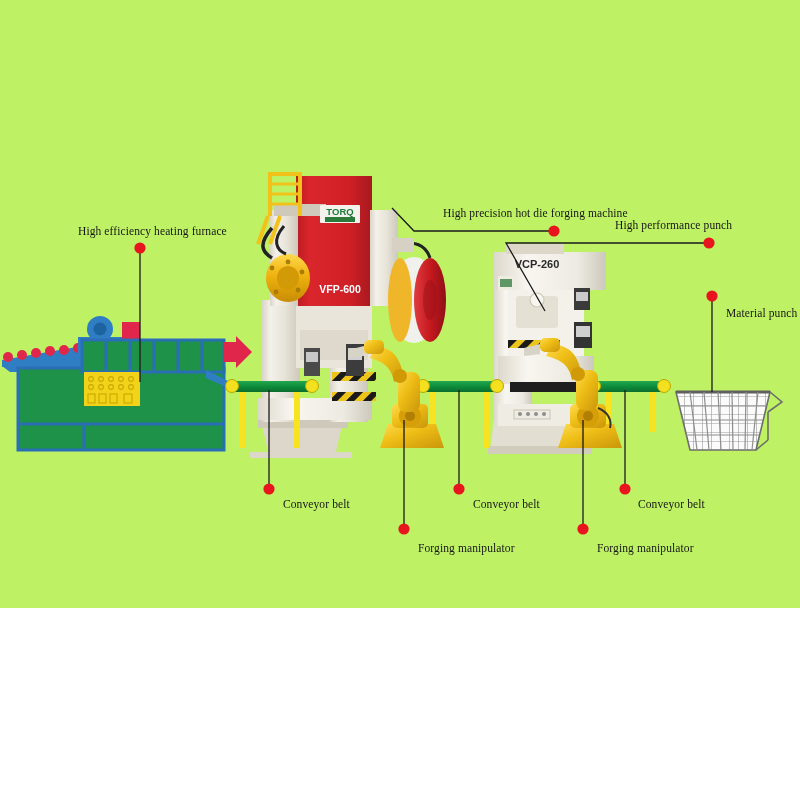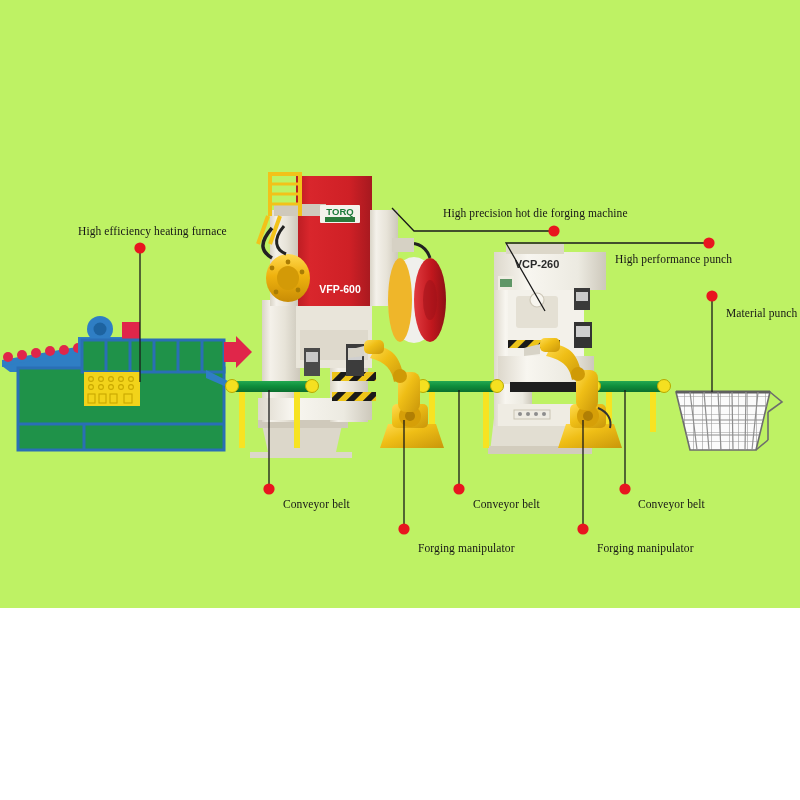--- a/index.html
+++ b/index.html
@@ -341,21 +341,21 @@
         <path d="M583,529 L583,420" stroke="#1a1a1a" stroke-width="1.3" fill="none"></path>
         <circle cx="583" cy="529" r="5.6" fill="#e8151f"></circle>
         <path d="M625,489 L625,390" stroke="#1a1a1a" stroke-width="1.3" fill="none"></path>
         <circle cx="625" cy="489" r="5.6" fill="#e8151f"></circle>
       </g>
   </svg>
 
   <div id="label-layer">
       <div class="callout-label" style="left: 66px; top: 225px; color: rgb(22, 22, 22); margin-left: 12px;">High efficiency heating furnace</div>
       <div class="callout-label" style="left: 443px; top: 207px; color: rgb(22, 22, 22);">High precision hot die forging machine</div>
-      <div class="callout-label" style="left: 615px; top: 219px; color: rgb(22, 22, 22); margin-top: 34px;">High performance punch</div>
+      <div class="callout-label" style="left: 615px; top: 219px; color: rgb(22, 22, 22);">High performance punch</div>
       <div class="callout-label" style="left: 726px; top: 307px; color: rgb(22, 22, 22);">Material punch</div>
       <div class="callout-label" style="left: 283px; top: 498px; color: rgb(22, 22, 22);">Conveyor belt</div>
       <div class="callout-label" style="left: 418px; top: 542px; color: rgb(22, 22, 22);">Forging manipulator</div>
       <div class="callout-label" style="left: 473px; top: 498px; color: rgb(22, 22, 22);">Conveyor belt</div>
       <div class="callout-label" style="left: 597px; top: 542px; color: rgb(22, 22, 22);">Forging manipulator</div>
       <div class="callout-label" style="left: 638px; top: 498px; color: rgb(22, 22, 22);">Conveyor belt</div>
     </div>
 </div>
 
 </body></html>

